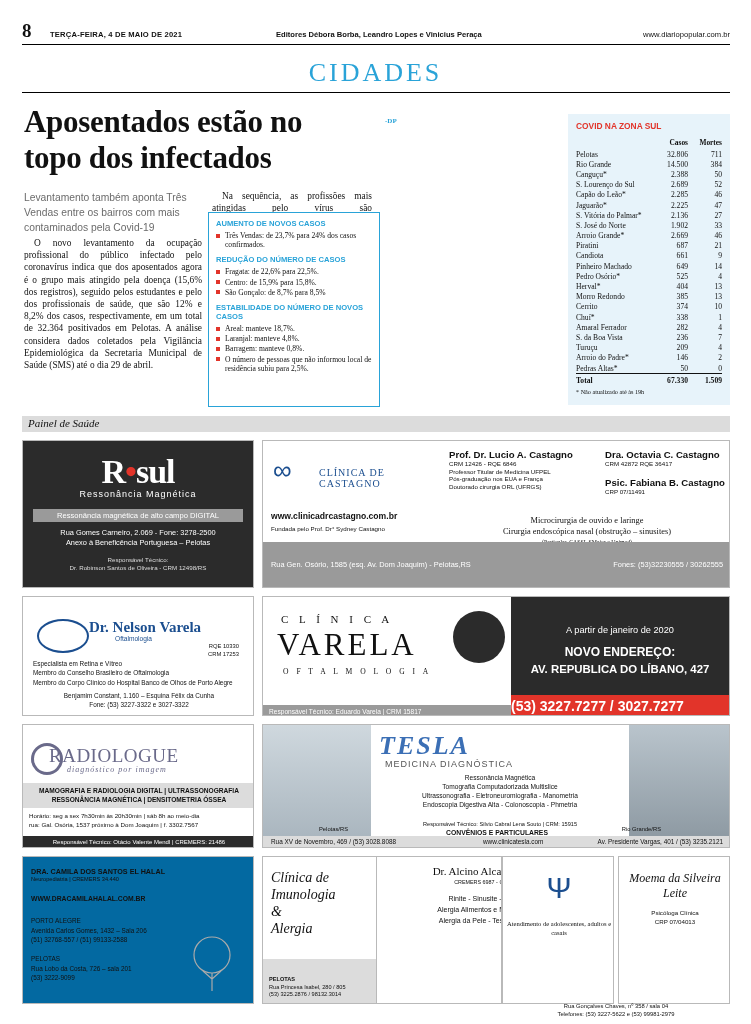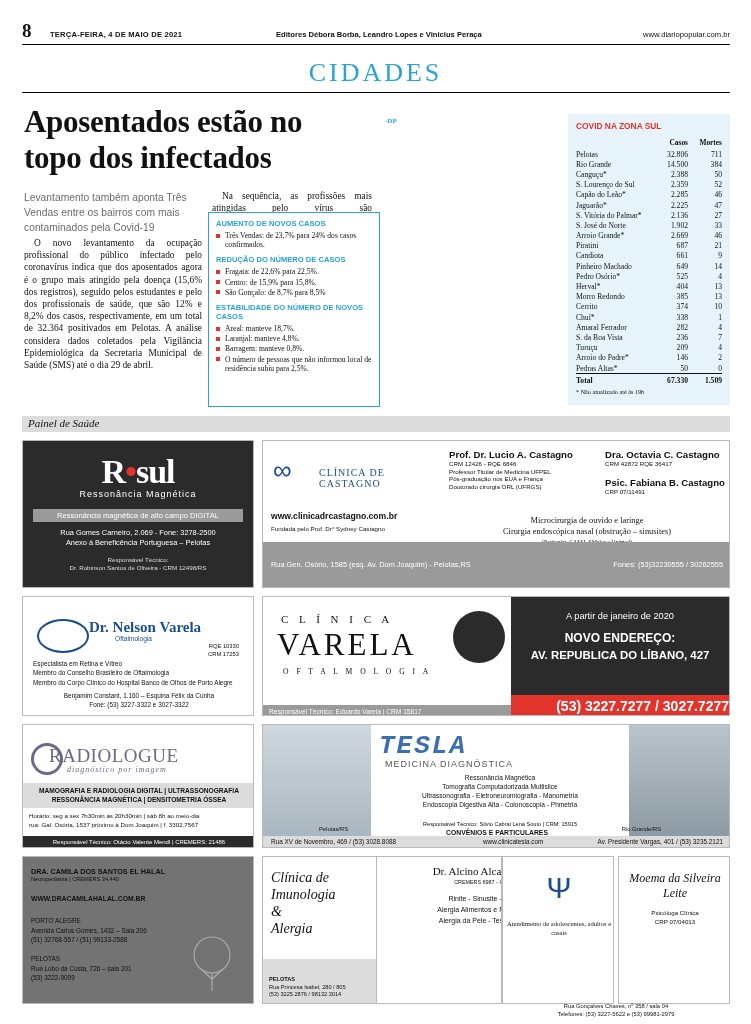--- a/index.html
+++ b/index.html
@@ -99,46 +99,46 @@
   #ad-nelson .foot{position:absolute;left:0;bottom:6px;width:232px;text-align:center;font-size:6.4px;line-height:9px;}
 
   
   #ad-varela{left:262px;top:596px;width:468px;height:120px;background:#fff;}
   #ad-varela .lcol{position:absolute;left:0;top:0;width:250px;height:120px;}
   #ad-varela .c1{position:absolute;left:18px;top:16px;font-family:"Liberation Serif",serif;font-size:11px;letter-spacing:4px;}
   #ad-varela .c2{position:absolute;left:14px;top:30px;font-family:"Liberation Serif",serif;font-size:31px;letter-spacing:3px;}
   #ad-varela .c3{position:absolute;left:20px;top:70px;font-family:"Liberation Serif",serif;font-size:7.6px;letter-spacing:3px;}
   #ad-varela .bar{position:absolute;left:0;bottom:0;width:250px;background:#9a9a9a;color:#fff;font-size:6.6px;padding:2.5px 0 2.5px 6px;}
   #ad-varela .rcol{position:absolute;right:0;top:0;width:218px;height:120px;background:#2b2b2b;color:#fff;}
-  #ad-varela .r1{text-align:center;font-size:9.2px;margin-top:14px;}
+  #ad-varela .r1{text-align:center;font-size:9.2px;margin-top:28px;}
   #ad-varela .r2{text-align:center;font-size:12px;font-weight:bold;margin-top:10px;}
   #ad-varela .r3{text-align:center;font-size:11.4px;font-weight:bold;margin-top:4px;}
-  #ad-varela .r4{position:absolute;left:0;bottom:0;width:218px;background:#e2342a;color:#fff;text-align:right;font-weight:bold;font-size:14px;padding:3px 0;}
+  #ad-varela .r4{position:absolute;left:0;bottom:0;width:218px;background:#e2342a;color:#fff;text-align:left;font-weight:bold;font-size:14px;padding:3px 0;}
 
   
   #ad-radio{left:22px;top:724px;width:232px;height:124px;background:#fff;}
   #ad-radio .rl{position:absolute;left:26px;top:20px;font-family:"Liberation Serif",serif;font-size:19px;color:#6a6a8a;letter-spacing:.5px;}
   #ad-radio .rs{position:absolute;left:44px;top:40px;font-family:"Liberation Serif",serif;font-style:italic;font-size:8px;color:#6a6a8a;letter-spacing:1px;}
   #ad-radio .bar1{position:absolute;left:0;top:58px;width:232px;background:#dcdcdc;text-align:center;font-size:6.6px;font-weight:bold;line-height:9.4px;padding:3px 0;}
   #ad-radio .info{position:absolute;left:6px;top:86px;font-size:6.2px;line-height:9px;}
   #ad-radio .resp{position:absolute;left:0;bottom:0;width:232px;background:#2b2b2b;color:#fff;text-align:center;font-size:6px;padding:2.5px 0;}
 
   
   #ad-tesla{left:262px;top:724px;width:468px;height:124px;background:#fff;}
-  #ad-tesla .tl{position:absolute;left:116px;top:6px;font-family:Liberation Mono, monospace;font-style:italic;font-weight:bold;font-size:26px;color:#3b6fb5;letter-spacing:2px;}
+  #ad-tesla .tl{position:absolute;left:116px;top:6px;font-family:Liberation Serif, serif;font-style:italic;font-weight:bold;font-size:26px;color:#3b6fb5;letter-spacing:2px;}
   #ad-tesla .tsub{position:absolute;left:122px;top:34px;font-size:9px;color:#555;letter-spacing:1px;}
   #ad-tesla .tlist{position:absolute;left:112px;top:48px;width:250px;text-align:center;font-size:6.6px;line-height:9px;}
   #ad-tesla .tresp{position:absolute;left:112px;top:96px;width:250px;text-align:center;font-size:5.6px;}
   #ad-tesla .bar{position:absolute;left:0;bottom:0;width:468px;background:#dcdcdc;font-size:6.4px;padding:2px 0;}
   #ad-tesla .barc{position:absolute;left:0;bottom:11px;width:468px;text-align:center;font-size:6.8px;font-weight:bold;}
   #ad-tesla .imgL{position:absolute;left:0;top:0;width:108px;height:112px;background:linear-gradient(180deg,#cfd8de,#aab6bf);}
   #ad-tesla .imgR{position:absolute;right:0;top:0;width:100px;height:112px;background:linear-gradient(180deg,#b9c4cc,#8e9aa3);}
 
   
-  #ad-halal{left:22px;top:856px;width:232px;height:148px;background:#737373;}
+  #ad-halal{left:22px;top:856px;width:232px;height:148px;background:#0369a1;}
   #ad-halal .t1{position:absolute;left:8px;top:10px;font-size:7.2px;font-weight:bold;}
   #ad-halal .t2{position:absolute;left:8px;top:19px;font-size:5.6px;}
   #ad-halal .www{position:absolute;left:8px;top:38px;font-size:6.8px;font-weight:bold;}
   #ad-halal .b{position:absolute;left:8px;font-size:6.4px;line-height:8.6px;}
   #ad-halal .tree{position:absolute;right:14px;bottom:10px;width:54px;height:60px;}
 
   #ad-imuno{left:262px;top:856px;width:232px;height:148px;background:#fff;}
   #ad-imuno .n{position:absolute;left:8px;top:12px;font-family:"Liberation Serif",serif;font-style:italic;font-size:14px;line-height:17px;}
   #ad-imuno .bar{position:absolute;left:0;bottom:0;width:232px;height:44px;background:#dcdcdc;}
   #ad-imuno .bl{position:absolute;left:6px;bottom:4px;font-size:5.6px;line-height:7.6px;}
@@ -232,21 +232,21 @@
             <td class="num">14.500</td>
             <td class="num">384</td>
           </tr>
           <tr>
             <td>Canguçu*</td>
             <td class="num">2.388</td>
             <td class="num">50</td>
           </tr>
           <tr>
             <td>S. Lourenço do Sul</td>
-            <td class="num">2.359</td>
+            <td class="num">2.689</td>
             <td class="num">52</td>
           </tr>
           <tr>
             <td>Capão do Leão*</td>
             <td class="num">2.285</td>
             <td class="num">46</td>
           </tr>
           <tr>
             <td>Jaguarão*</td>
             <td class="num">2.225</td>

